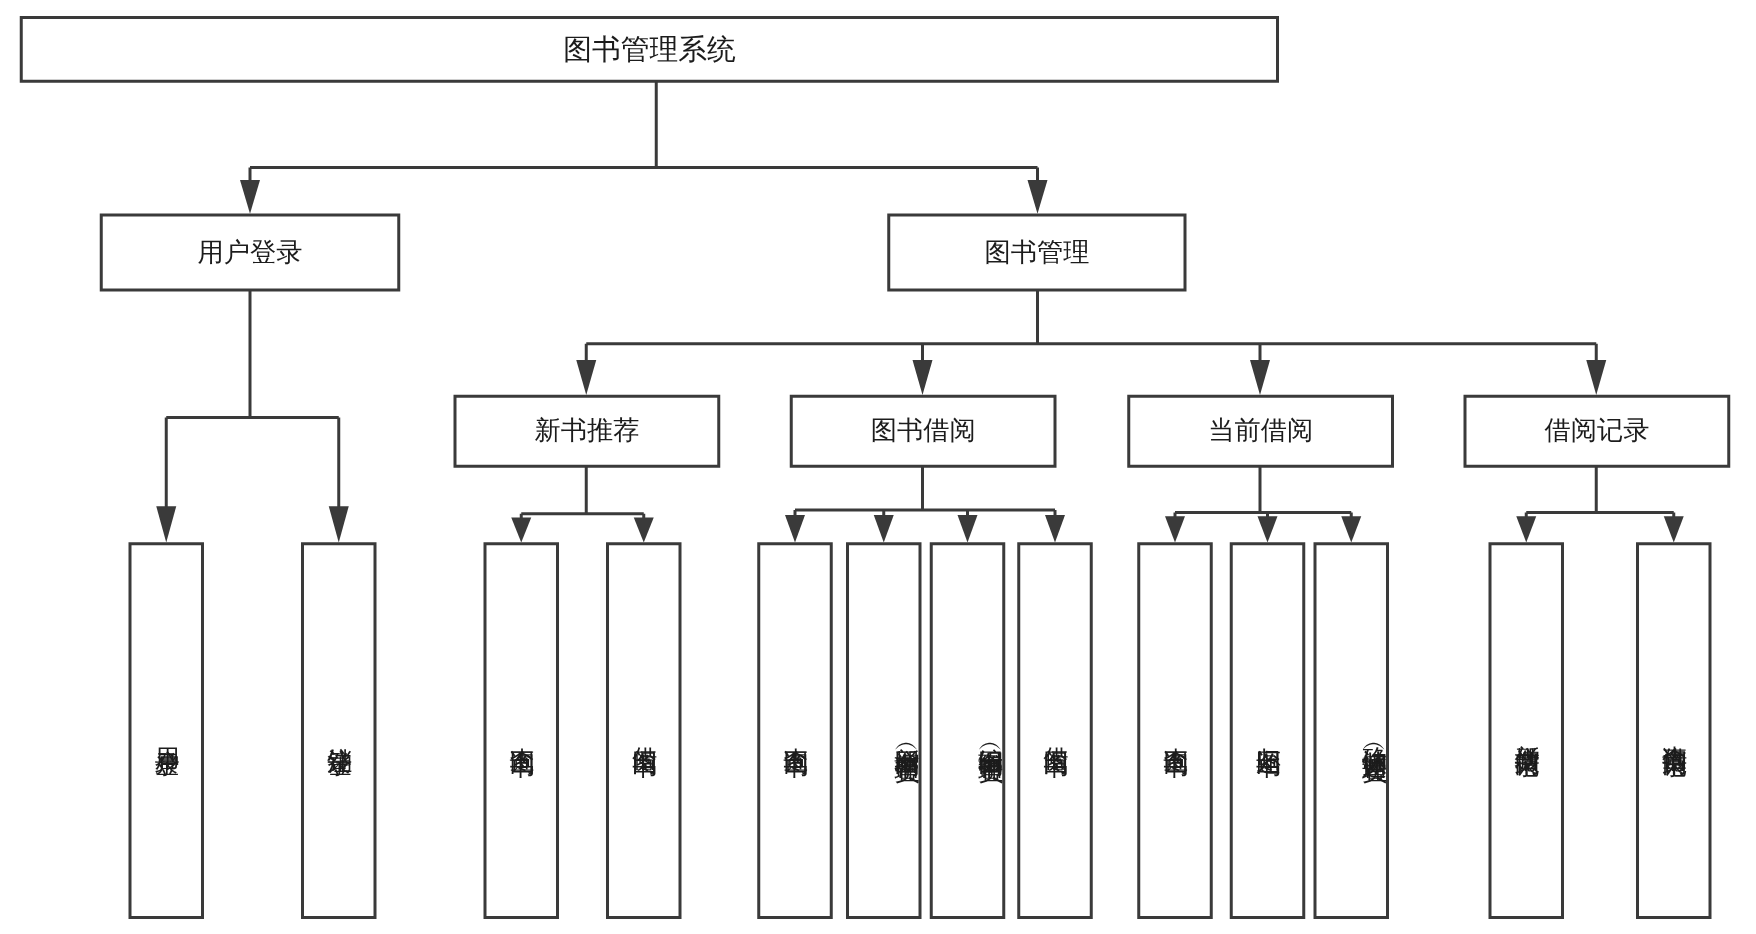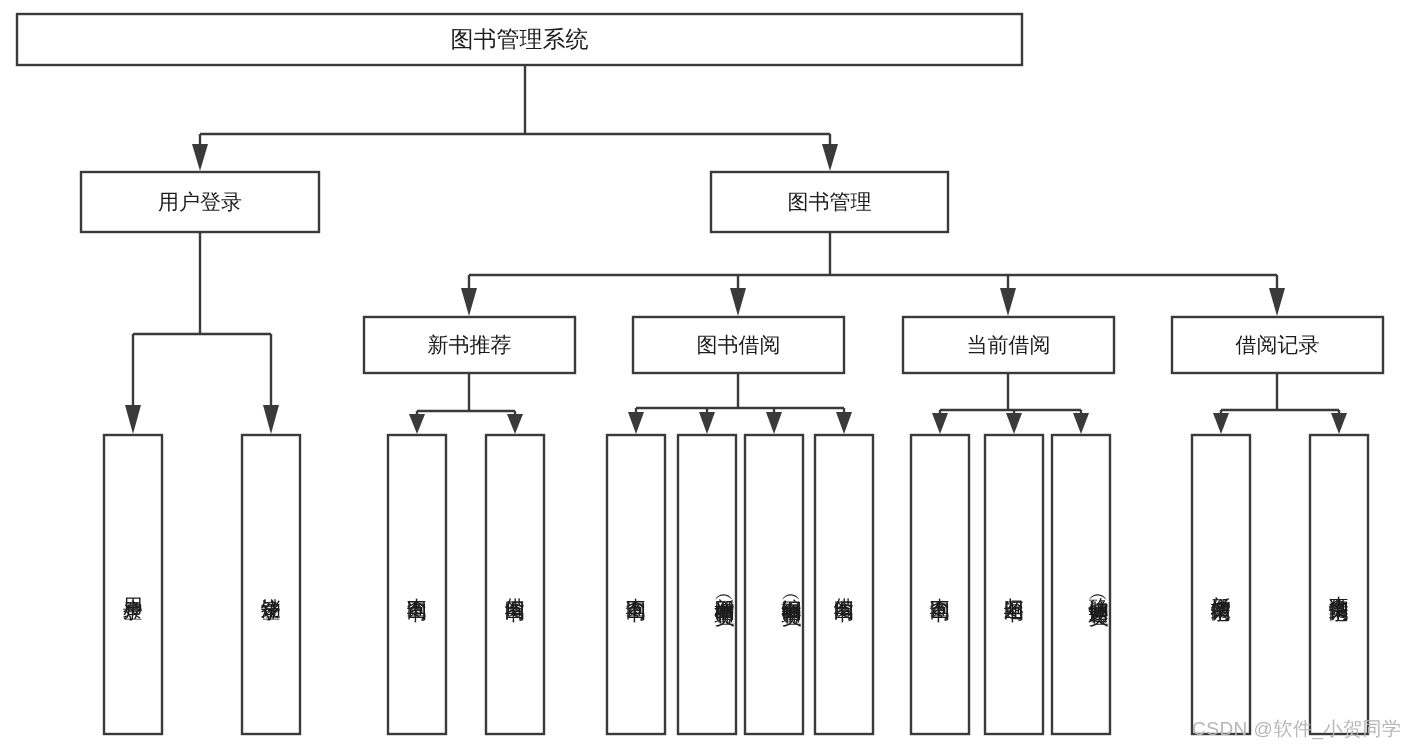--- a/index.html
+++ b/index.html
@@ -218,15 +218,14 @@
   <div class="vlabel" style="left:607px; top:435px; width:58px; height:299px;">查询图书</div>
   <div class="vlabel" style="left:678px; top:435px; width:58px; height:299px; align-items:flex-start; padding-top:8px; box-sizing:border-box;">新增图书（管理员）</div>
   <div class="vlabel" style="left:745px; top:435px; width:58px; height:299px; align-items:flex-start; padding-top:8px; box-sizing:border-box;">编辑图书（管理员）</div>
   <div class="vlabel" style="left:815px; top:435px; width:58px; height:299px;">借阅图书</div>
   <div class="vlabel" style="left:911px; top:435px; width:58px; height:299px;">查询图书</div>
   <div class="vlabel" style="left:985px; top:435px; width:58px; height:299px;">归还图书</div>
   <div class="vlabel" style="left:1052px; top:435px; width:58px; height:299px; align-items:flex-start; padding-top:8px; box-sizing:border-box;">确认归还（管理员）</div>
   <div class="vlabel" style="left:1192px; top:435px; width:58px; height:299px;">新增借阅记录</div>
   <div class="vlabel" style="left:1310px; top:435px; width:58px; height:299px;">查询借阅记录</div>
 
-  <div class="watermark" style="left:1192px; top:716px;">CSDN @软件_小贺同学</div>
 
 </div>
 
 </body></html>

